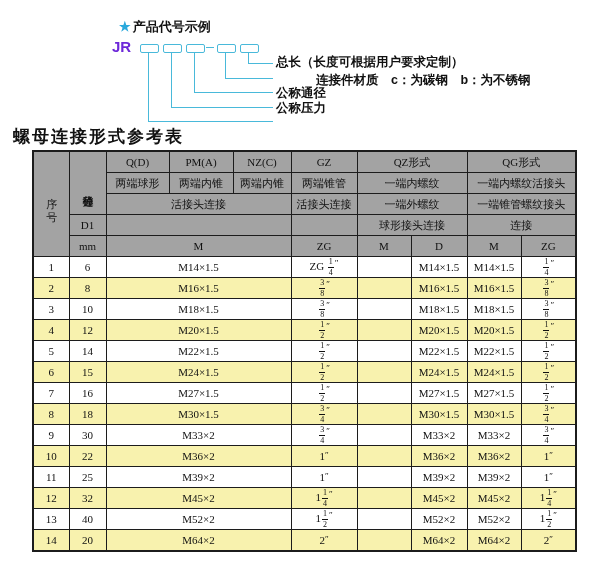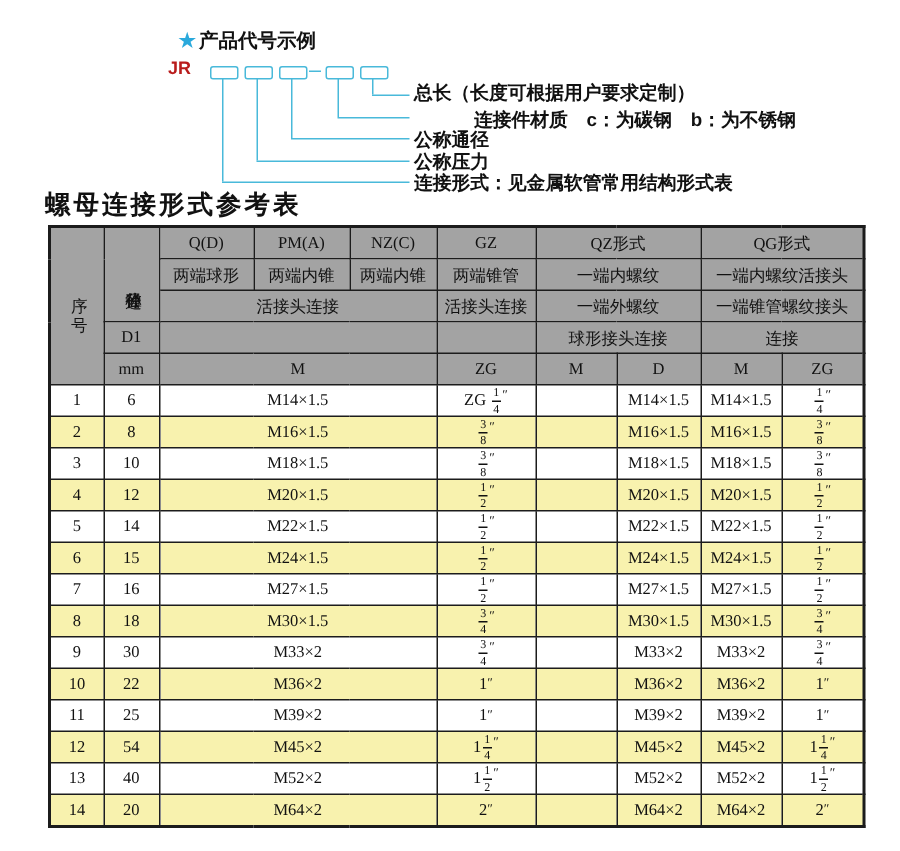--- a/index.html
+++ b/index.html
@@ -3,29 +3,29 @@
 <meta charset="utf-8">
 <style>
   html,body{margin:0;padding:0;background:#fff;}
   .page{position:relative;width:600px;height:567px;background:#fff;overflow:hidden;
         font-family:"Liberation Sans",sans-serif;color:#111;}
 
   
   .diagram{position:absolute;left:0;top:0;width:600px;height:146px;}
   .star-title{position:absolute;left:119px;top:18px;font-size:13px;font-weight:bold;white-space:nowrap;}
   .star{color:#2aa9dc;margin-right:2px;}
-  .jr{position:absolute;left:112px;top:38px;font-size:12px;font-weight:bold;color:#b91c1c;}
+  .jr{position:absolute;left:112px;top:38px;font-size:15px;font-weight:bold;color:#6d28d9;}
   .cbox{position:absolute;top:44px;width:17px;height:7px;border:1.5px solid #49b9da;border-radius:2px;background:#fff;}
   .cdash{position:absolute;top:47px;width:8px;height:0;border-top:1.5px solid #49b9da;}
   .vline{position:absolute;width:0;border-left:1.5px solid #49b9da;}
   .hline{position:absolute;height:0;border-top:1.5px solid #49b9da;}
   .dlabel{position:absolute;left:276px;font-size:12.5px;font-weight:bold;white-space:nowrap;color:#111;}
 
   
-  .tbl-title{position:absolute;left:30px;top:125px;font-size:17px;font-weight:bold;
+  .tbl-title{position:absolute;left:13px;top:125px;font-size:17px;font-weight:bold;
              letter-spacing:2px;font-family:Liberation Sans, sans-serif;}
 
   
   table.tbl{position:absolute;left:32px;top:150px;border-collapse:collapse;table-layout:fixed;
             border:2px solid #1c1c1c;}
   .tbl td{border:1px solid #1c1c1c;text-align:center;vertical-align:middle;
           font-size:11px;height:20px;padding:0 1px;font-family:"Liberation Serif",serif;
           overflow:hidden;white-space:nowrap;}
   .tbl td.hd{background:#a3a3a3;font-size:11px;}
   .tbl tr.alt{background:#f8f2ae;}
@@ -64,21 +64,20 @@
     <div class="hline" style="left:194px;top:92px;width:79px;"></div>
     <div class="vline" style="left:171px;top:52px;height:55px;"></div>
     <div class="hline" style="left:171px;top:107px;width:102px;"></div>
     <div class="vline" style="left:148px;top:52px;height:69px;"></div>
     <div class="hline" style="left:148px;top:121px;width:125px;"></div>
 
     <span class="dlabel" style="top:72px;margin-left:40px;">连接件材质　c：为碳钢　b：为不锈钢</span>
     <span class="dlabel" style="top:54px;">总长（长度可根据用户要求定制）</span>
     <span class="dlabel" style="top:85px;font-family:Liberation Serif, serif;">公称通径</span>
     <span class="dlabel" style="top:100px;">公称压力</span>
-    <span class="dlabel" style="top:114px;">连接形式：见金属软管常用结构形式表</span>
   </div>
 
   <div class="tbl-title">螺母连接形式参考表</div>
 
   <table class="tbl">
     <colgroup>
       <col style="width:36px">
         <col style="width:37px">
         <col style="width:63px">
         <col style="width:64px">
@@ -291,21 +290,21 @@
           <td>25</td>
           <td colspan="3">M39×2</td>
           <td><span class="whole">1</span><span class="unit">″</span></td>
           <td></td>
           <td>M39×2</td>
           <td>M39×2</td>
           <td><span class="whole">1</span><span class="unit">″</span></td>
         </tr>
         <tr class="alt">
           <td>12</td>
-          <td>54</td>
+          <td>32</td>
           <td colspan="3">M45×2</td>
           <td><span class="whole">1</span><span class="frac">
               <span class="n">1</span>
               <span class="d">4</span>
             </span><span class="unit">″</span></td>
           <td></td>
           <td>M45×2</td>
           <td>M45×2</td>
           <td><span class="whole">1</span><span class="frac">
               <span class="n">1</span>

